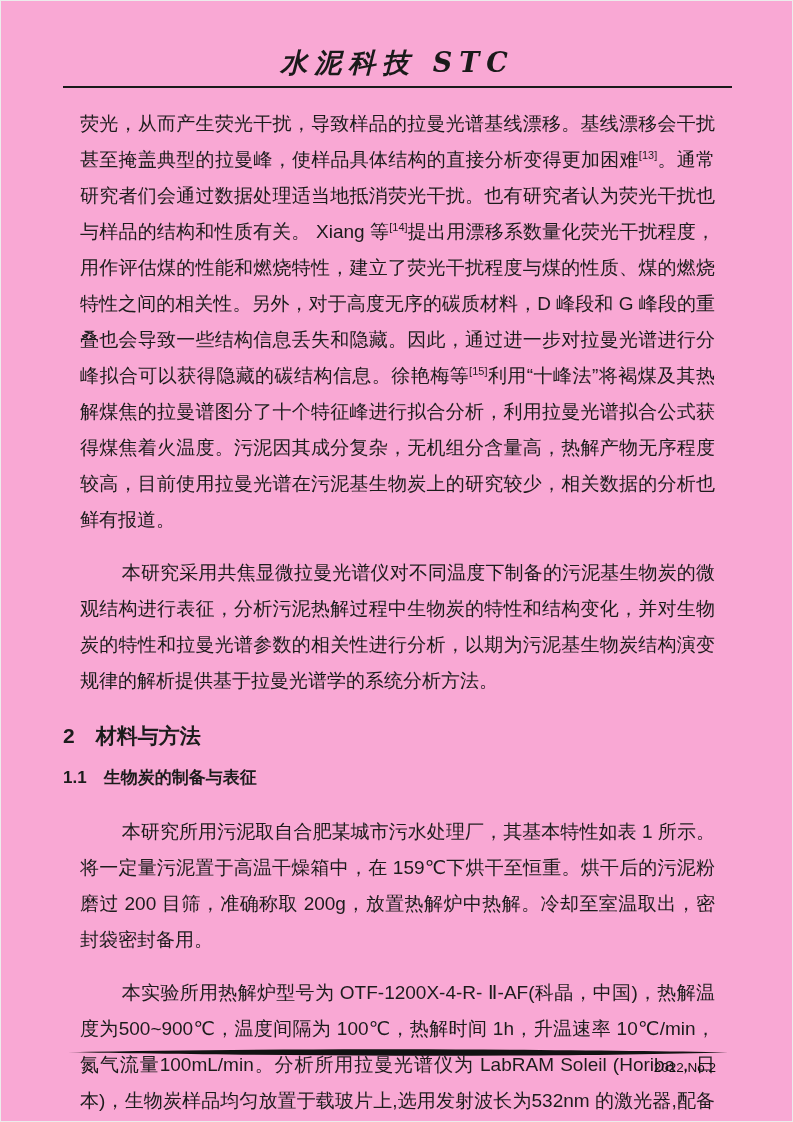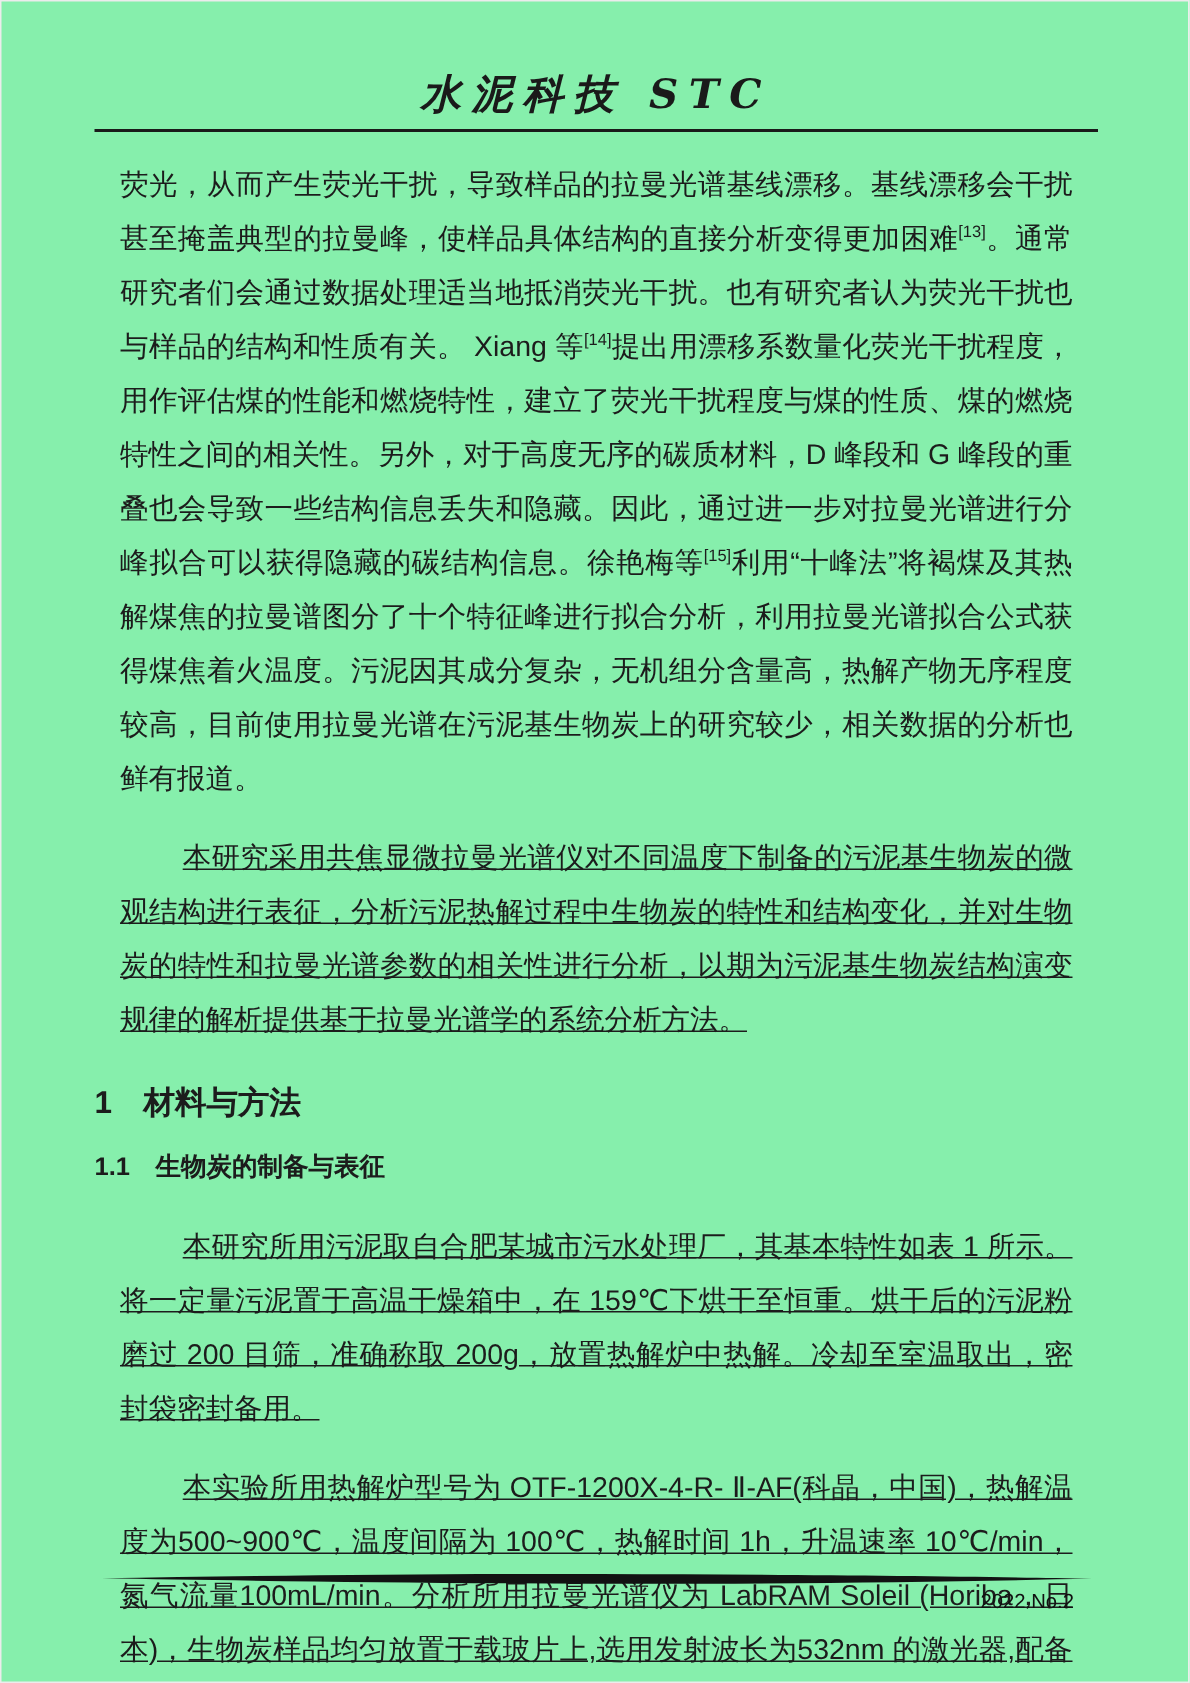--- a/index.html
+++ b/index.html
@@ -4,21 +4,21 @@
 <style>
   html, body {
     margin: 0;
     padding: 0;
     background: #ffffff;
   }
   .page {
     position: relative;
     width: 793px;
     height: 1122px;
-    background: #86efac;
+    background: #f9a8d4;
     overflow: hidden;
     box-shadow: inset 0 0 0 1px #ececec;
     color: #1a1a1a;
   }
   
   .header {
     position: absolute;
     left: 63px;
     top: 0;
     width: 669px;
@@ -48,21 +48,20 @@
     font-size: 19px;
     line-height: 36px;
     text-align: justify;
     color: #1c1c1c;
   }
   .content p.para {
     margin: 17px;
   }
   .content p.para.indent {
     text-indent: 2.2em;
-    text-decoration: underline;
   }
   .content sup {
     font-size: 11px;
     line-height: 0;
     vertical-align: super;
   }
   .content .h1 {
     font-weight: bold;
     font-size: 21px;
     line-height: 40px;
@@ -113,21 +112,21 @@
 
 <div class="page">
 
   <div class="header">
     <div class="journal-title">水泥科技 STC</div>
   </div>
 
   <div class="content" id="article-content">
       <p class="para">荧光，从而产生荧光干扰，导致样品的拉曼光谱基线漂移。基线漂移会干扰甚至掩盖典型的拉曼峰，使样品具体结构的直接分析变得更加困难<sup>[13]</sup>。通常研究者们会通过数据处理适当地抵消荧光干扰。也有研究者认为荧光干扰也与样品的结构和性质有关。 Xiang 等<sup>[14]</sup>提出用漂移系数量化荧光干扰程度，用作评估煤的性能和燃烧特性，建立了荧光干扰程度与煤的性质、煤的燃烧特性之间的相关性。另外，对于高度无序的碳质材料，D 峰段和 G 峰段的重叠也会导致一些结构信息丢失和隐藏。因此，通过进一步对拉曼光谱进行分峰拟合可以获得隐藏的碳结构信息。徐艳梅等<sup>[15]</sup>利用“十峰法”将褐煤及其热解煤焦的拉曼谱图分了十个特征峰进行拟合分析，利用拉曼光谱拟合公式获得煤焦着火温度。污泥因其成分复杂，无机组分含量高，热解产物无序程度较高，目前使用拉曼光谱在污泥基生物炭上的研究较少，相关数据的分析也鲜有报道。</p>
       <p class="para indent">本研究采用共焦显微拉曼光谱仪对不同温度下制备的污泥基生物炭的微观结构进行表征，分析污泥热解过程中生物炭的特性和结构变化，并对生物炭的特性和拉曼光谱参数的相关性进行分析，以期为污泥基生物炭结构演变规律的解析提供基于拉曼光谱学的系统分析方法。</p>
-      <div class="h1">1　材料与方法</div>
+      <div class="h1">2　材料与方法</div>
       <div class="h2">1.1　生物炭的制备与表征</div>
       <p class="para indent">本研究所用污泥取自合肥某城市污水处理厂，其基本特性如表 1 所示。将一定量污泥置于高温干燥箱中，在 159℃下烘干至恒重。烘干后的污泥粉磨过 200 目筛，准确称取 200g，放置热解炉中热解。冷却至室温取出，密封袋密封备用。</p>
       <p class="para indent">本实验所用热解炉型号为 OTF-1200X-4-R- Ⅱ-AF(科晶，中国)，热解温度为500~900℃，温度间隔为 100℃，热解时间 1h，升温速率 10℃/min，氮气流量100mL/min。分析所用拉曼光谱仪为 LabRAM Soleil (Horiba，日本)，生物炭样品均匀放置于载玻片上,选用发射波长为532nm 的激光器,配备50 倍物镜,功率10mW，采集时间 5s，循环次数为 2 次。为确保数据采集可靠性，每个样品分析 10 次，计算平均值;挥发分含量采用重量法，准确称取 10g 烘干恒重的污泥样品，置于高温</p>
     </div>
 
   <div class="footer">
     <svg class="brush-rule" viewBox="0 0 664 9" preserveAspectRatio="none">
       <path d="M2,4.2 C110,2.4 230,1.0 335,1.3 C455,1.6 585,3.0 662,4.4 C575,6.6 445,8.2 330,7.8 C205,7.4 85,5.6 2,4.2 Z" fill="#121212"></path>
     </svg>
     <div class="footer-row">

